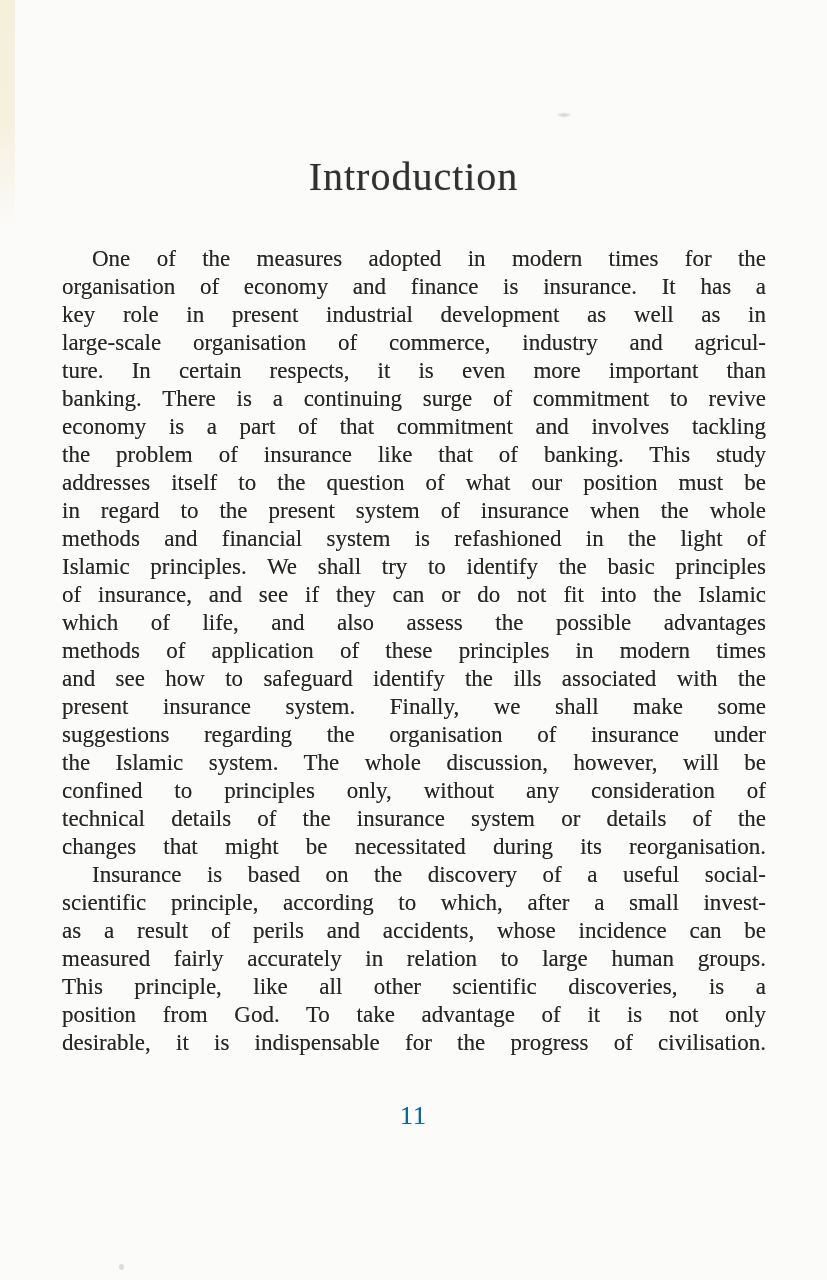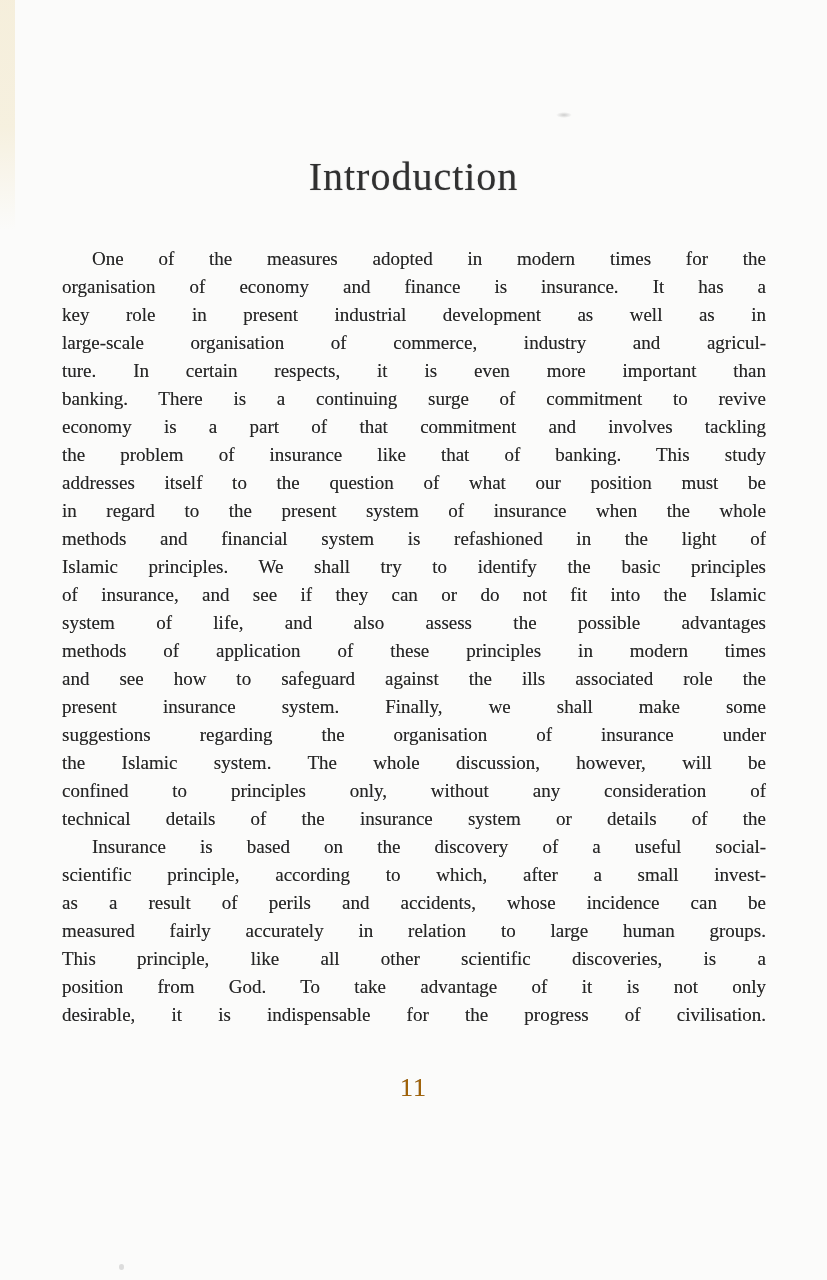--- a/index.html
+++ b/index.html
@@ -53,39 +53,39 @@
     text-align: center;
     font-size: 40px;
     font-weight: normal;
     line-height: 48px;
     letter-spacing: 1px;
     color: #303030;
     text-shadow: 0 0 1px rgba(48,48,48,0.45);
   }
   .text-block {
     margin: 44px 61px 0 62px;
-    font-size: 19px;
+    font-size: 23px;
     line-height: 28px;
     text-shadow: 0 0 0.6px rgba(38,38,38,0.5);
   }
   .paragraph { margin: 0; }
   .line {
     text-align: justify;
     text-align-last: justify;
     height: 28px;
     overflow: hidden;
     white-space: nowrap;
   }
   .line.first { text-indent: 30px; }
   .page-number {
     margin-top: 44px;
     text-align: center;
     font-size: 26px;
     letter-spacing: 1px;
-    color: #a16207;
+    color: #0369a1;
     text-shadow: 0 0 0.6px rgba(38,38,38,0.5);
   }
 </style>
 </head>
 <body>
 
 <div class="page">
   <div class="edge-strip"></div>
   <div class="smudge-top"></div>
   <div class="speck-bottom"></div>
@@ -100,28 +100,29 @@
         <div class="line">large-scale organisation of commerce, industry and agricul-</div>
         <div class="line">ture. In certain respects, it is even more important than</div>
         <div class="line">banking. There is a continuing surge of commitment to revive</div>
         <div class="line">economy is a part of that commitment and involves tackling</div>
         <div class="line">the problem of insurance like that of banking. This study</div>
         <div class="line">addresses itself to the question of what our position must be</div>
         <div class="line">in regard to the present system of insurance when the whole</div>
         <div class="line">methods and financial system is refashioned in the light of</div>
         <div class="line">Islamic principles. We shall try to identify the basic principles</div>
         <div class="line">of insurance, and see if they can or do not fit into the Islamic</div>
-        <div class="line">system of life, and also assess the possible advantages</div>
+        <div class="line">which of life, and also assess the possible advantages</div>
         <div class="line">methods of application of these principles in modern times</div>
-        <div class="line">and see how to safeguard against the ills associated role the</div>
+        <div class="line">and see how to safeguard identify the ills associated with the</div>
         <div class="line">present insurance system. Finally, we shall make some</div>
         <div class="line">suggestions regarding the organisation of insurance under</div>
         <div class="line">the Islamic system. The whole discussion, however, will be</div>
         <div class="line">confined to principles only, without any consideration of</div>
         <div class="line">technical details of the insurance system or details of the</div>
+        <div class="line">changes that might be necessitated during its reorganisation.</div>
       </div>
     <div class="paragraph">
         <div class="line first">Insurance is based on the discovery of a useful social-</div>
         <div class="line">scientific principle, according to which, after a small invest-</div>
         <div class="line">as a result of perils and accidents, whose incidence can be</div>
         <div class="line">measured fairly accurately in relation to large human groups.</div>
         <div class="line">This principle, like all other scientific discoveries, is a</div>
         <div class="line">position from God. To take advantage of it is not only</div>
         <div class="line">desirable, it is indispensable for the progress of civilisation.</div>
       </div>

